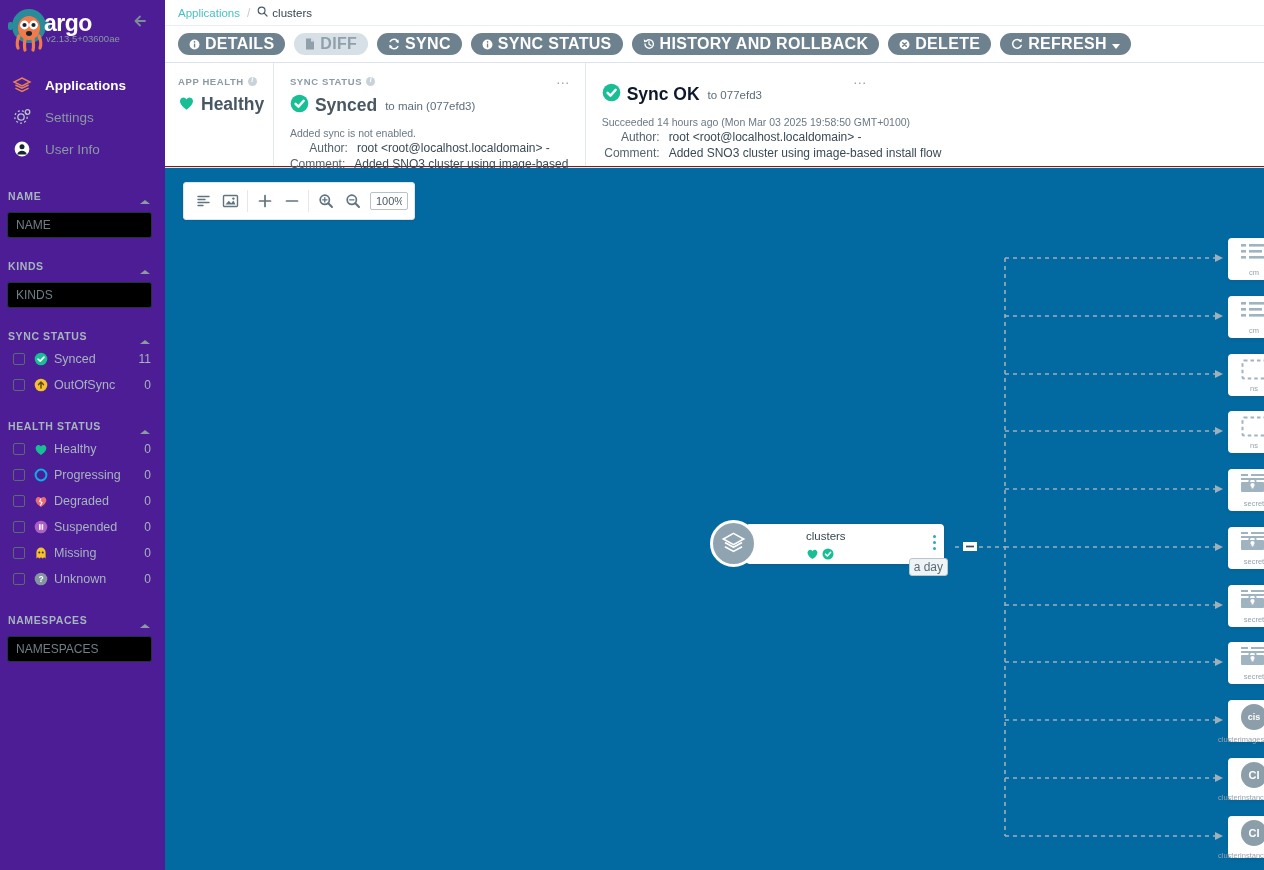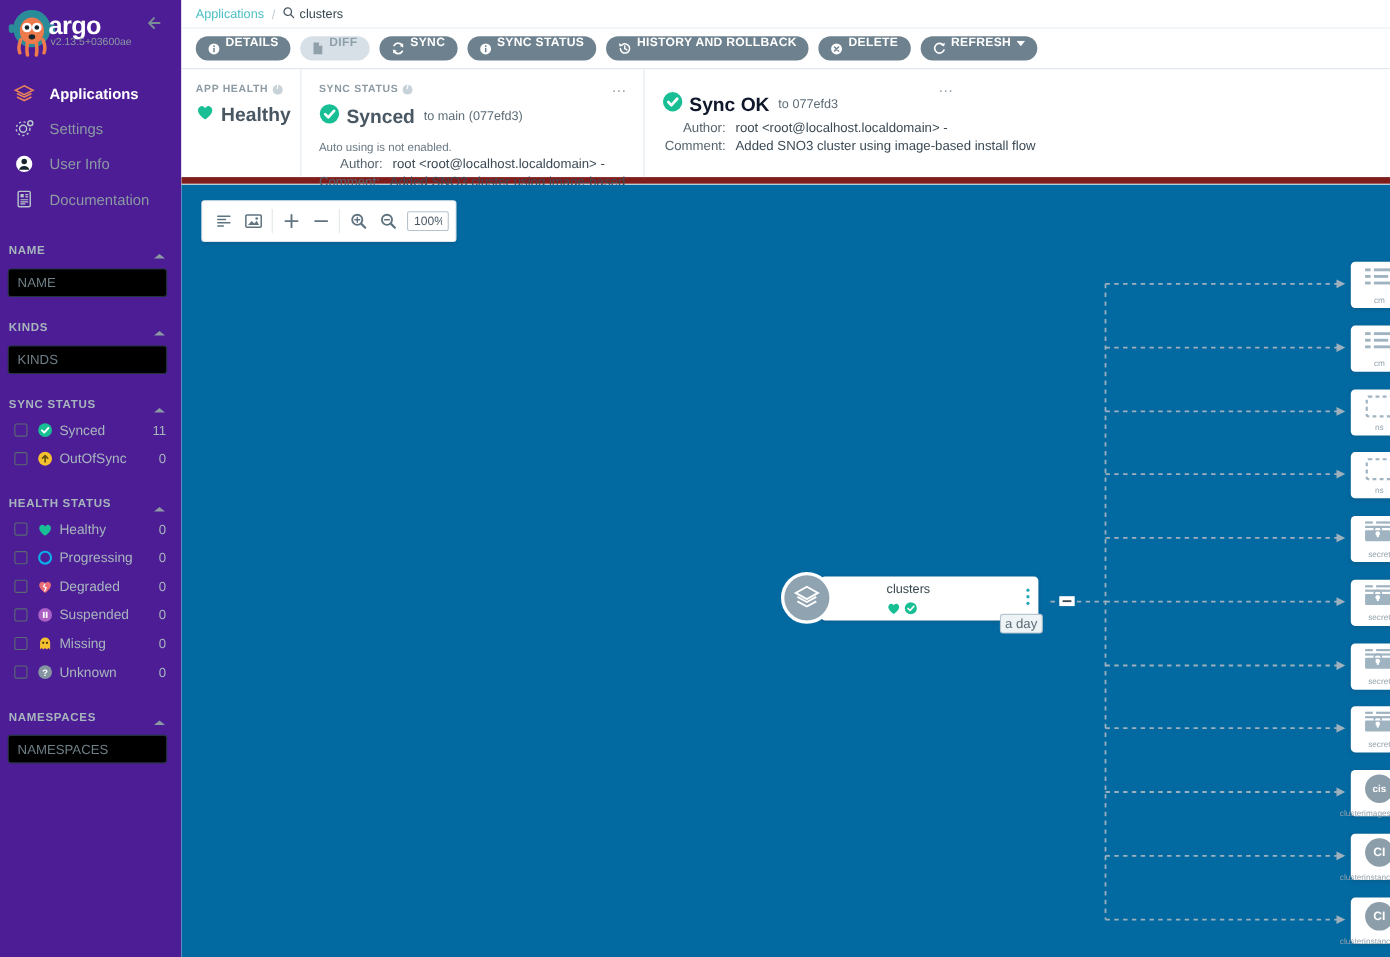--- a/index.html
+++ b/index.html
@@ -94,34 +94,34 @@
   .bc-sep { color: #c3ccd3; margin: 0 7px; font-size: 12px; }
   .bc-cur { font-size: 11.5px; color: #37474f; display: flex; align-items: center; }
   .bc-search-ico { margin-right: 4px; }
 
   .toolbar {
     height: 37px; background: #fff;
     display: flex; align-items: center; padding-left: 13px;
     border-bottom: 1px solid #dbe3ea;
   }
   .tb-btn {
-    display: flex; height: 22px;
+    display: flex; align-items: center; height: 22px;
     border-radius: 11px; padding: 0 11px;
     background: #6d818e; color: #fff;
-    font-size: 11px; font-weight: bold; letter-spacing: 0.3px;
+    font-size: 16px; font-weight: bold; letter-spacing: 0.3px;
     margin-right: 9px; cursor: pointer; white-space: nowrap;
     border: none; font-family: "Liberation Sans", sans-serif;
   }
   .tb-btn.disabled { background: #d7e0e6; color: #8fa0ab; }
   .tb-ico { margin-right: 5px; display: flex; align-items: center; }
 
   
   .status-strip {
     height: 104px; background: #fff;
-    display: flex; border-bottom: 6px solid #7f1d1d;
+    display: flex; border-bottom: 1px solid #7f1d1d;
     position: relative;
   }
   .st-card { padding: 13px 0 0 13px; position: relative; }
   .st-card.health { width: 108px; }
   .st-card.sync { width: 312px; border-left: 1px solid #e3eaef; padding-left: 16px;}
   .st-card.lastsync { width: 680px; border-left: 1px solid #e3eaef; padding-left: 16px;}
   .st-label {
     font-size: 9.5px; font-weight: bold; color: #8c9aa4;
     letter-spacing: 0.6px; display: flex; align-items: center;
   }
@@ -280,30 +280,20 @@
       <div class="nav-item">
         <span class="nav-ico">
           <svg width="20" height="20" viewBox="0 0 20 20">
             <circle cx="10" cy="10" r="7.4" fill="#fff"></circle>
             <circle cx="10" cy="7.8" r="2.5" fill="#17262e"></circle>
             <path d="M5.2 15.4 a5 5 0 0 1 9.6 0" fill="#17262e"></path>
           </svg>
         </span>
         <span class="nav-label">User Info</span>
       </div>
-      <div class="nav-item">
-        <span class="nav-ico">
-          <svg width="20" height="20" viewBox="0 0 20 20">
-            <rect x="4.5" y="3" width="11" height="14" rx="1.2" fill="none" stroke="#b7c4cb" stroke-width="1.3"></rect>
-            <rect x="6.6" y="5.4" width="3" height="3" fill="#b7c4cb"></rect>
-            <path d="M11 6 H13.6 M11 8 H13.6 M6.6 10.6 H13.6 M6.6 12.6 H13.6 M6.6 14.4 H11" stroke="#b7c4cb" stroke-width="1.1"></path>
-          </svg>
-        </span>
-        <span class="nav-label">Documentation</span>
-      </div>
     </div>
 
     <div class="filters">
 
       <div class="f-head">
         <span class="f-title">NAME</span>
         <span class="f-caret">
           <svg width="12" height="8" viewBox="0 0 12 8">
               <path d="M1 6 L6 2 L11 6 Z" fill="#8b9aa3"></path>
             </svg>
@@ -556,21 +546,21 @@
         <div class="st-big">
           <span>
             <svg width="19" height="19" viewBox="0 0 14 14">
                 <circle cx="7" cy="7" r="6.5" fill="#18be94"></circle>
                 <path d="M4.1 7.2 L6.2 9.3 L10.1 5" stroke="#fff" stroke-width="1.8" fill="none" stroke-linecap="round" stroke-linejoin="round"></path>
               </svg>
           </span>
           <span class="st-big-text">Synced</span>
           <span class="st-big-sub">to main (077efd3)</span>
         </div>
-        <div class="st-note">Auto using is not enabled.</div>
+        <div class="st-note">Added sync is not enabled.</div>
         <div class="st-kv">
           <span class="st-k">Author:</span>
           <span class="st-v">root &lt;root@localhost.localdomain&gt; -</span>
         </div>
         <div class="st-kv">
           <span class="st-k">Comment:</span>
           <span class="st-v">Added SNO3 cluster using image-based install flow</span>
         </div>
       </div>
 
@@ -579,20 +569,21 @@
         <div class="st-big">
           <span>
             <svg width="19" height="19" viewBox="0 0 14 14">
                 <circle cx="7" cy="7" r="6.5" fill="#18be94"></circle>
                 <path d="M4.1 7.2 L6.2 9.3 L10.1 5" stroke="#fff" stroke-width="1.8" fill="none" stroke-linecap="round" stroke-linejoin="round"></path>
               </svg>
           </span>
           <span class="st-big-text ok">Sync OK</span>
           <span class="st-big-sub">to 077efd3</span>
         </div>
+        <div class="st-note">Succeeded 14 hours ago (Mon Mar 03 2025 19:58:50 GMT+0100)</div>
         <div class="st-kv">
           <span class="st-k">Author:</span>
           <span class="st-v">root &lt;root@localhost.localdomain&gt; -</span>
         </div>
         <div class="st-kv">
           <span class="st-k">Comment:</span>
           <span class="st-v">Added SNO3 cluster using image-based install flow</span>
         </div>
       </div>
     </div>

